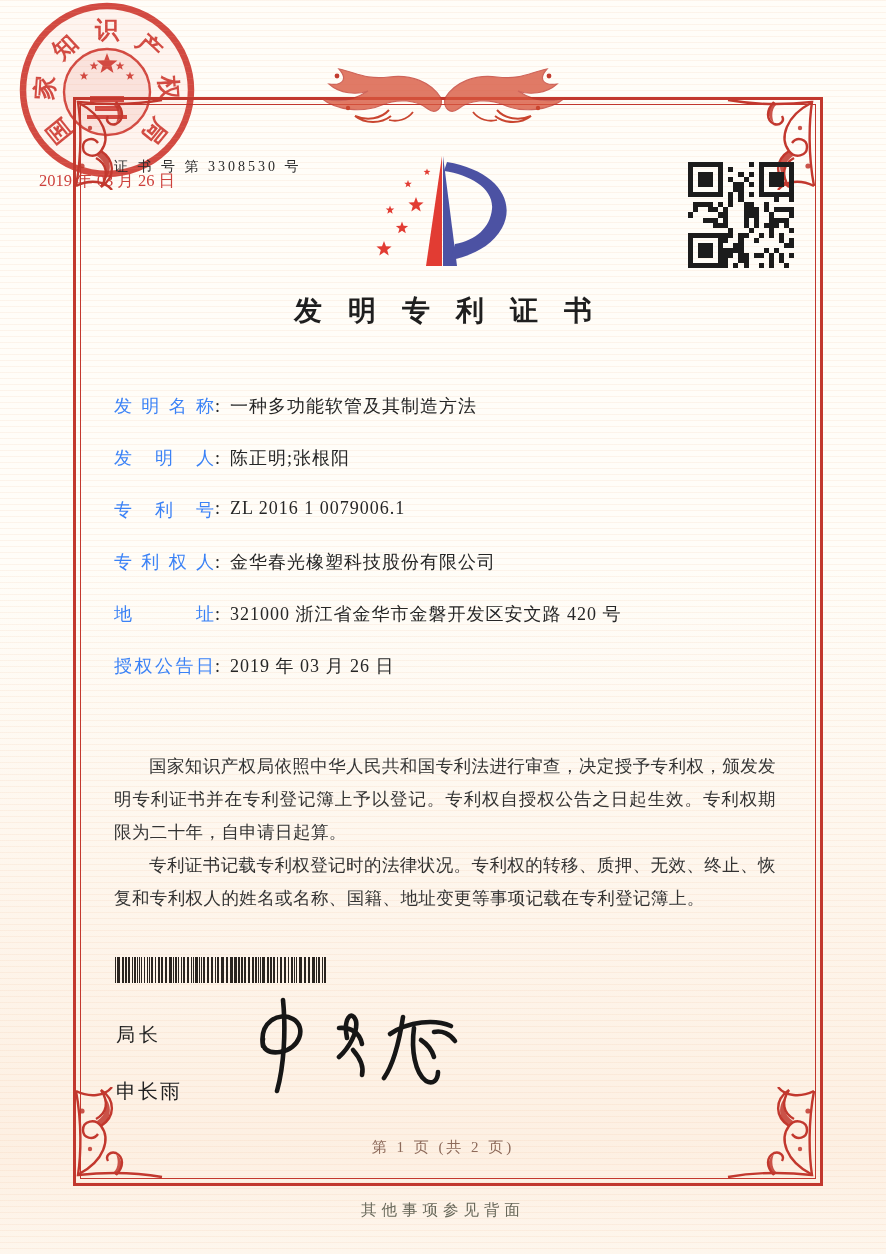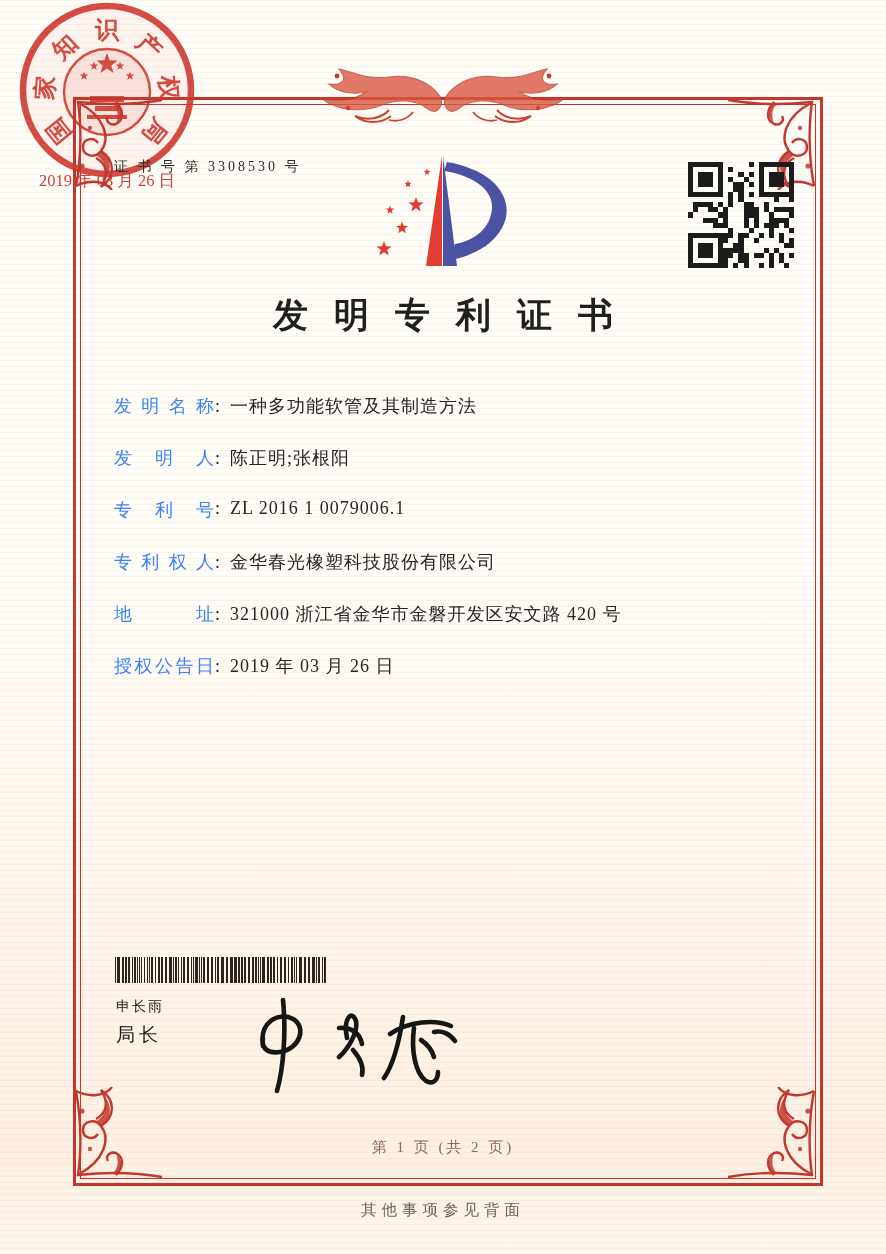--- a/index.html
+++ b/index.html
@@ -30,40 +30,40 @@
   .corner.tl{left:70px;top:94px;}
   .corner.tr{right:66px;top:94px;transform:scaleX(-1);}
   .corner.bl{left:70px;bottom:71px;transform:scaleY(-1);}
   .corner.br{right:66px;bottom:71px;transform:scale(-1,-1);}
   .top-ornament{position:absolute;left:293px;top:64px;width:300px;height:66px;z-index:3;}
 
   .cert-no{left:114px;top:158px;font-size:14px;letter-spacing:3px;color:#2b2b2b;}
   .logo{left:363px;top:148px;width:160px;height:135px;}
   .qr{left:688px;top:162px;width:106px;height:106px;}
 
-  .title{left:0;right:0;top:292px;text-align:center;font-size:35px;font-weight:bold;
+  .title{left:0;right:0;top:292px;text-align:center;font-size:28px;font-weight:bold;
          letter-spacing:26px;padding-left:26px;color:#1f1f1f;}
 
   .fields{left:114px;top:394px;width:680px;font-size:18px;}
   .f-row{position:relative;height:24px;margin-bottom:28px;white-space:nowrap;}
   .f-label{display:inline-block;width:100px;text-align:justify;text-align-last:justify;
            vertical-align:top;color:#3b82f6;}
   .f-colon{display:inline-block;margin:0 10px 0 1px;color:#262626;}
   .f-value{letter-spacing:1px;color:#262626;}
   .f-pair2{position:absolute;left:340px;top:0;}
 
   .paras{left:114px;top:750px;width:662px;font-size:17.5px;line-height:33px;
          color:#333;text-align:justify;letter-spacing:0.4px;}
   .paras p{margin:0;text-indent:2em;}
 
   .barcode{left:115px;top:957px;width:218px;height:26px;display:flex;align-items:stretch;}
   .barcode .bar{background:#2a241f;}
 
   .commissioner-title{left:116px;top:1022px;font-size:19px;letter-spacing:4px;color:#222;}
-  .commissioner-name{left:116px;top:998px;font-size:14px;letter-spacing:2px;color:#222;}
+  .commissioner-name{left:116px;top:1078px;font-size:20px;letter-spacing:2px;color:#222;}
   .signature{left:235px;top:988px;width:235px;height:112px;}
 
   .seal{left:510px;top:925px;width:216px;height:196px;z-index:3;}
 
   .page-info{left:0;right:0;top:1138px;text-align:center;font-size:15px;
              letter-spacing:3px;color:#8d6a5a;}
   .back-note{left:0;right:0;top:1200px;text-align:center;font-size:15.5px;
              letter-spacing:5px;color:#68685a;}
 </style>
 </head>
@@ -404,20 +404,24 @@
     </div>
     <div class="f-row">
       <span class="f-label">地址</span><span class="f-colon">:</span><span class="f-value">321000 浙江省金华市金磐开发区安文路 420 号</span>
     </div>
     <div class="f-row">
       <span class="f-label">授权公告日</span><span class="f-colon">:</span><span class="f-value">2019 年 03 月 26 日</span>
     </div>
   </div>
 
   
+  <div class="z paras">
+    <p>国家知识产权局依照中华人民共和国专利法进行审查，决定授予专利权，颁发发明专利证书并在专利登记簿上予以登记。专利权自授权公告之日起生效。专利权期限为二十年，自申请日起算。</p>
+    <p>专利证书记载专利权登记时的法律状况。专利权的转移、质押、无效、终止、恢复和专利权人的姓名或名称、国籍、地址变更等事项记载在专利登记簿上。</p>
+  </div>
 
   
   <div class="z barcode">
       <div class="bar" style="width: 1px; margin-right: 1px;"></div>
       <div class="bar" style="width: 3px; margin-right: 2px;"></div>
       <div class="bar" style="width: 2px; margin-right: 1px;"></div>
       <div class="bar" style="width: 2px; margin-right: 1px;"></div>
       <div class="bar" style="width: 2px; margin-right: 2px;"></div>
       <div class="bar" style="width: 1px; margin-right: 1px;"></div>
       <div class="bar" style="width: 2px; margin-right: 1px;"></div>

